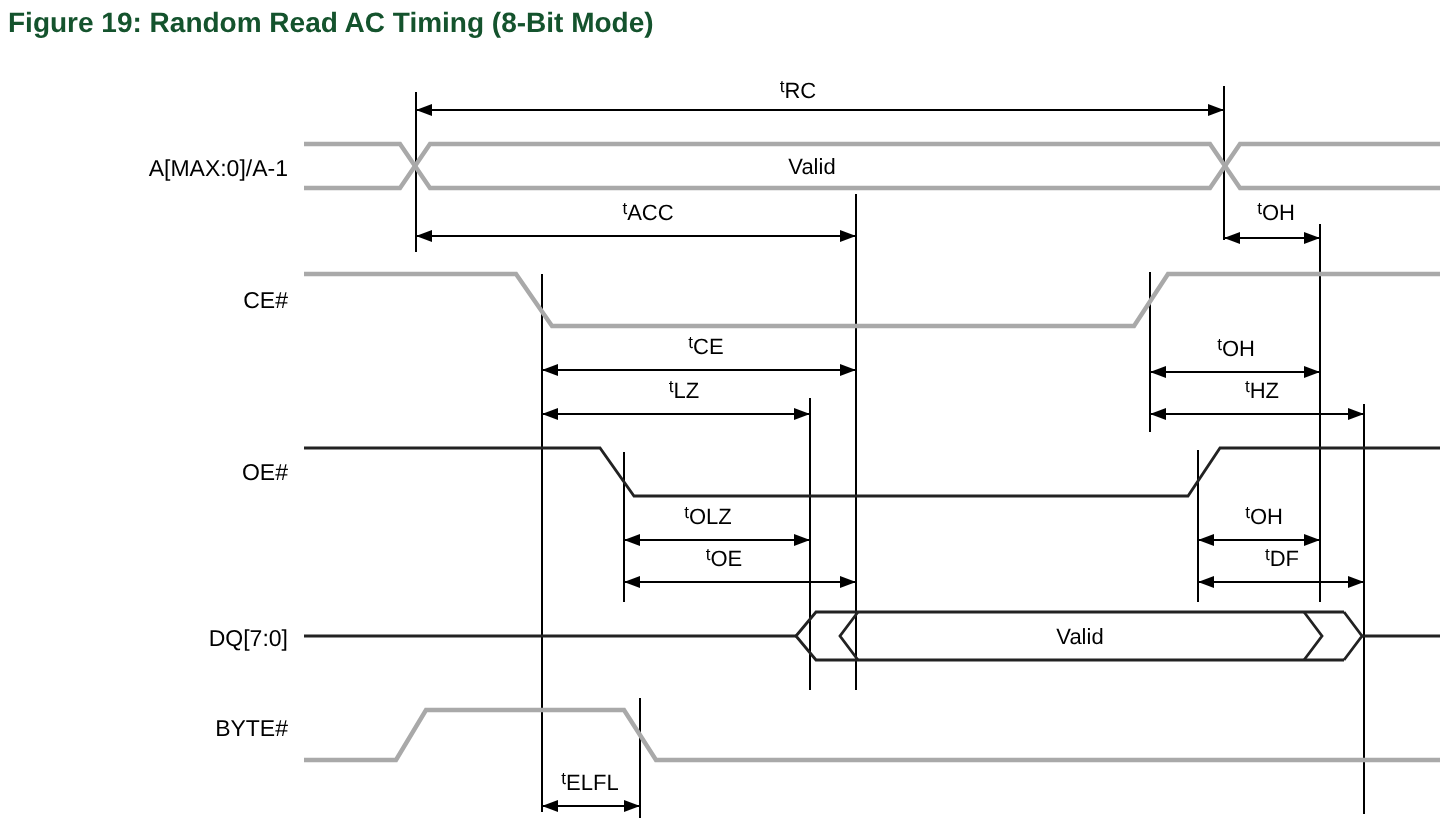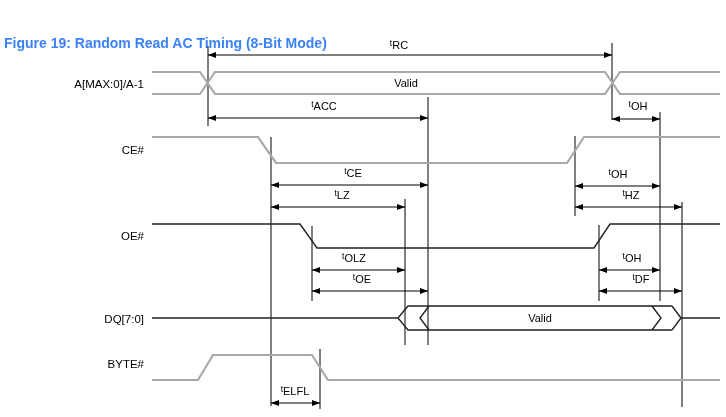--- a/index.html
+++ b/index.html
@@ -1,17 +1,17 @@
 <!DOCTYPE html>
 <html><head>
 <meta charset="utf-8">
 <style>
   html,body{margin:0;padding:0;background:#fff;}
   body{width:726px;height:417px;font-family:"Liberation Sans",sans-serif;position:relative;overflow:hidden;}
-  .fig-title{position:absolute;left:4px;top:3px;font-size:14px;font-weight:bold;color:#3b82f6;letter-spacing:0;margin-top:32px;}
+  .fig-title{position:absolute;left:4px;top:3px;font-size:14px;font-weight:bold;color:#14532d;letter-spacing:0;}
   svg{position:absolute;left:0;top:0;}
   .gray{stroke:#a9a9a9;stroke-width:2.2;fill:none;stroke-linejoin:miter;}
   .blk{stroke:#222;stroke-width:1.4;fill:none;stroke-linejoin:miter;}
   .ref{stroke:#000;stroke-width:1;}
   .dim{stroke:#000;stroke-width:1;}
   .sig-label{font-size:11.5px;fill:#000;}
   .dim-label{font-size:11px;fill:#000;}
   .tsup{font-size:8.5px;}
   .valid-label{font-size:11px;fill:#000;}
 </style>

